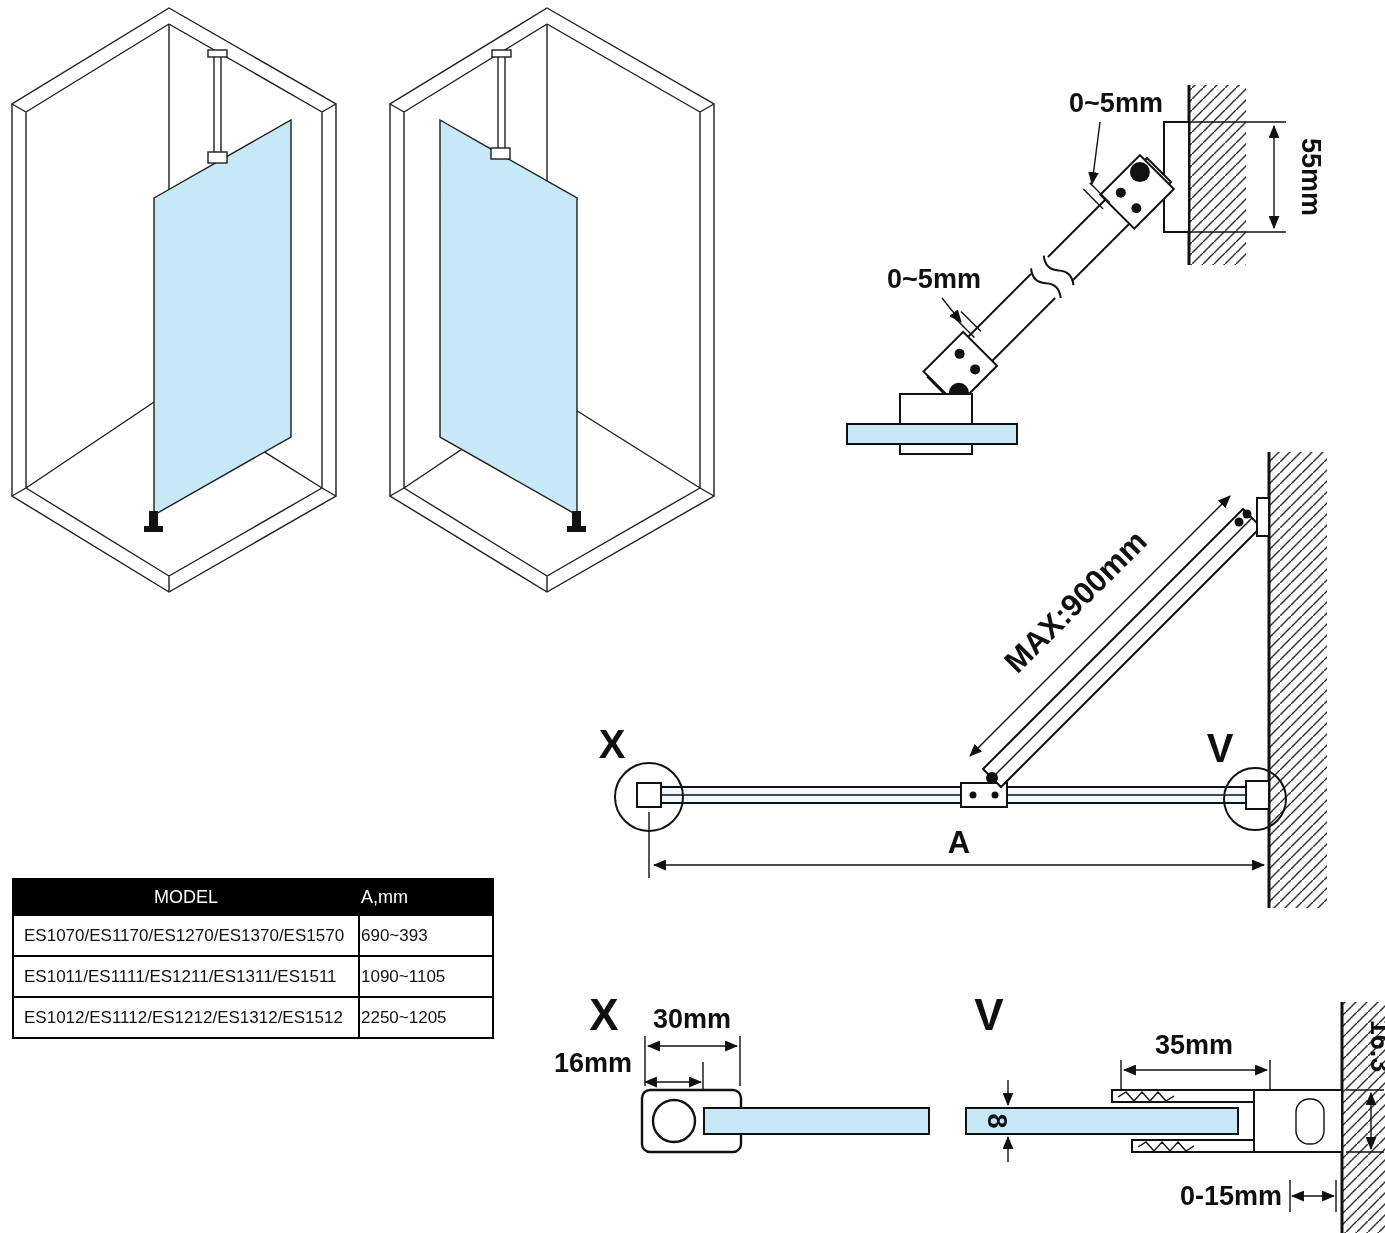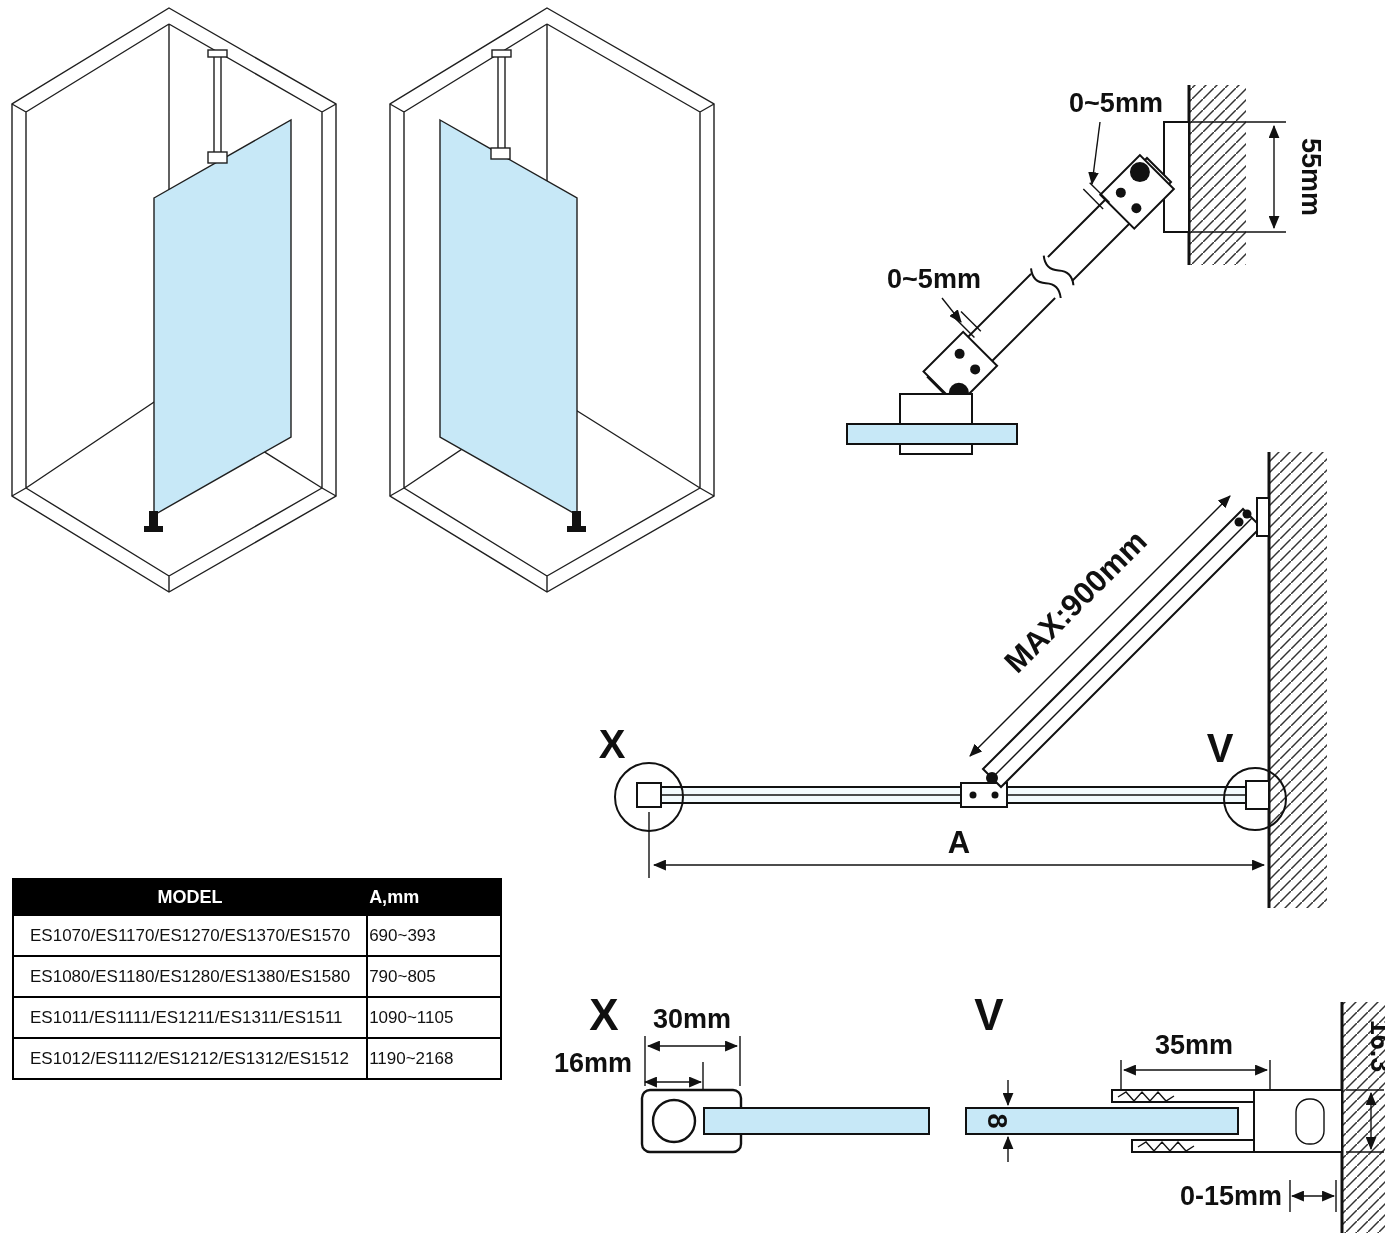--- a/index.html
+++ b/index.html
@@ -25,24 +25,24 @@
   .dim-lg  { font-size: 31px; font-weight: bold; }
   .callout { font-size: 40px; font-weight: bold; }
   .big     { font-size: 44px; font-weight: bold; }
 
   table.size-table {
     position: absolute; left: 8px; top: 878px;
     border-collapse: collapse; background: #fff;
     table-layout: fixed;
   }
   .size-table th, .size-table td { border: 2px solid #000; }
-  .size-table th { background: #000; color: #fff; font-size: 18px; font-weight: bold; height: 36px; }
+  .size-table th { background: #000; color: #fff; font-size: 18px; font-weight: normal; height: 36px; }
   .size-table td { height: 41px; font-size: 17px; color: #111; }
   td.c-model, th.c-model { width: 346px; }
-  td.c-model { text-align: left; padding: 0 16px; }
+  td.c-model { text-align: left; padding: 0 10px; }
   td.c-a, th.c-a { width: 134px; text-align: left; }
 </style>
 </head>
 <body>
 
 <div class="stage">
 
   <svg class="drawing" width="1385" height="1233" viewBox="0 0 1385 1233">
     <defs>
       <pattern id="hatch" width="11" height="11" patternUnits="userSpaceOnUse">
@@ -214,27 +214,23 @@
         <th class="c-model">MODEL</th>
         <th class="c-a">A,mm</th>
       </tr>
     </thead>
     <tbody>
       <tr>
         <td class="c-model">ES1070/ES1170/ES1270/ES1370/ES1570</td>
         <td class="c-a">690~393</td>
       </tr>
       <tr>
-        <td class="c-model">ES1080/ES1180/ES1280/ES1380/ES1580</td>
-        <td class="c-a">790~805</td>
-      </tr>
-      <tr>
         <td class="c-model">ES1011/ES1111/ES1211/ES1311/ES1511</td>
         <td class="c-a">1090~1105</td>
       </tr>
       <tr>
         <td class="c-model">ES1012/ES1112/ES1212/ES1312/ES1512</td>
-        <td class="c-a">1190~2168</td>
+        <td class="c-a">2250~1205</td>
       </tr>
     </tbody>
   </table>
 
 </div>
 
 </body></html>

